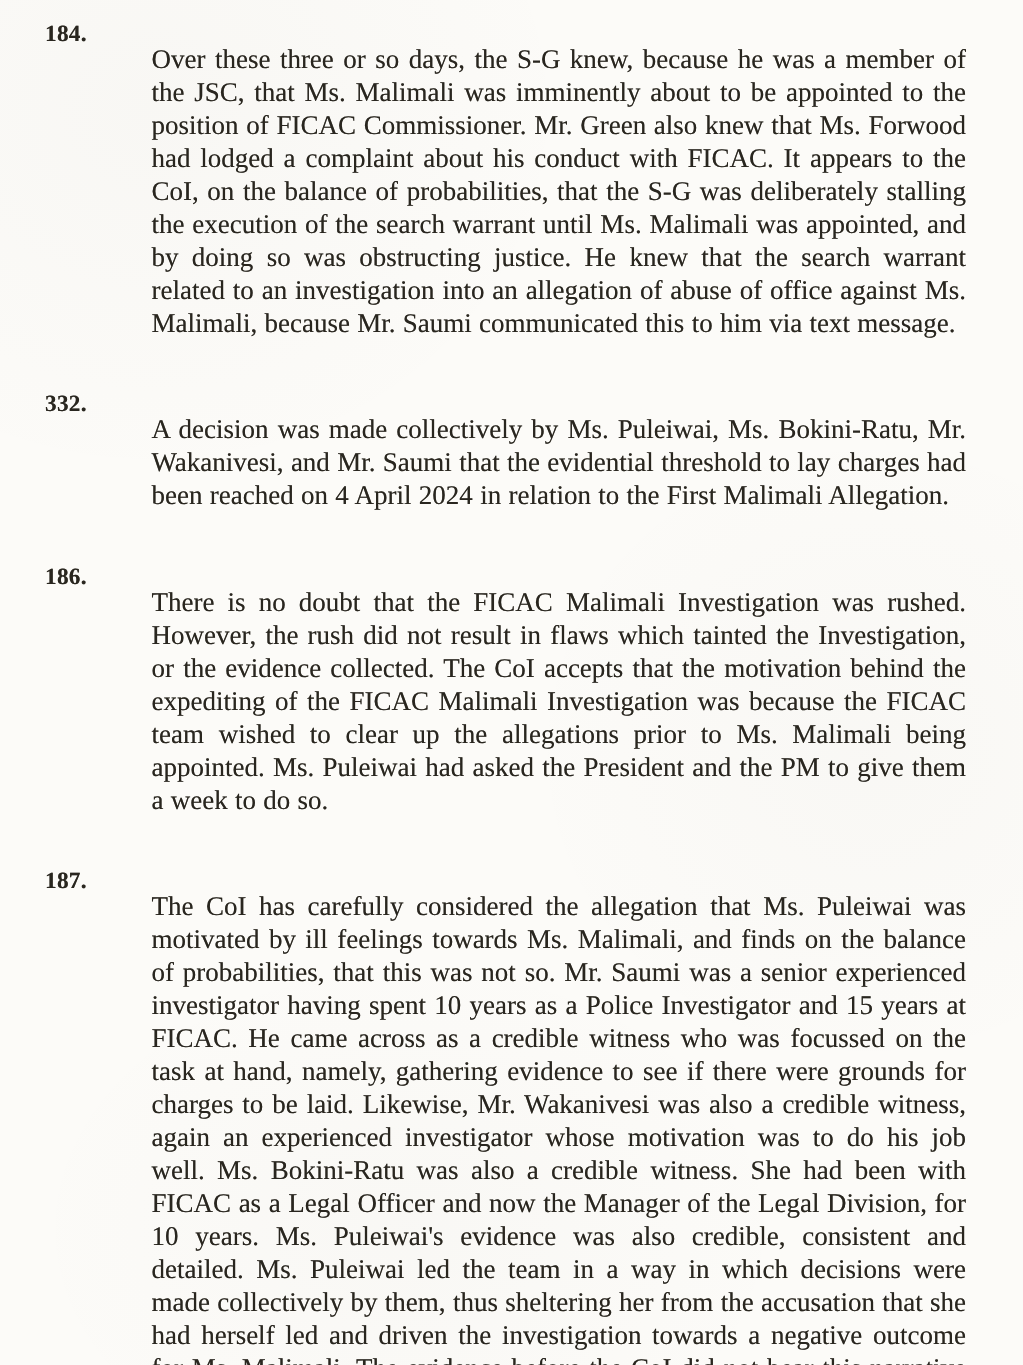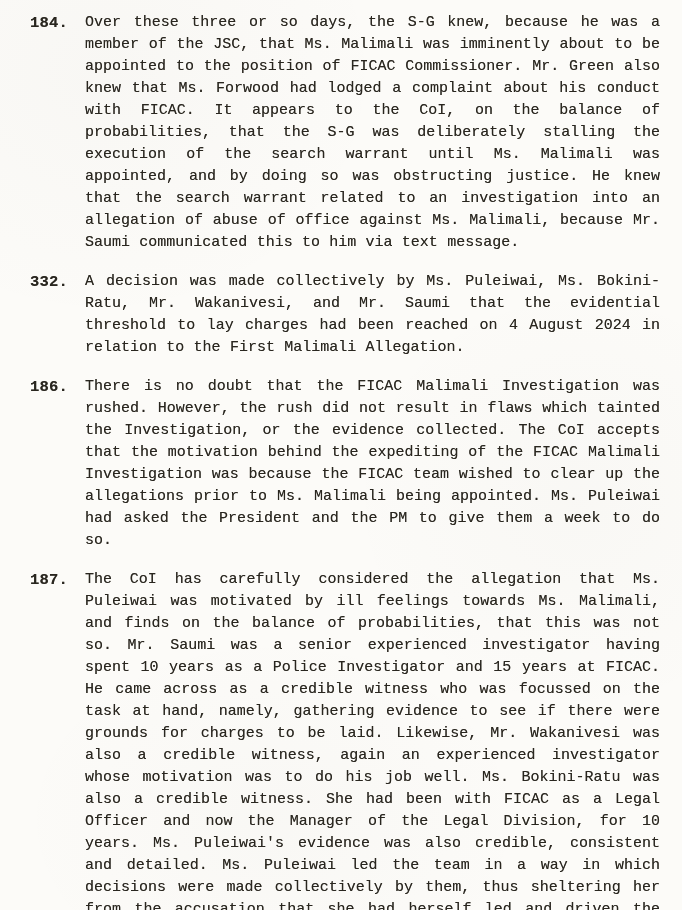--- a/index.html
+++ b/index.html
@@ -13,59 +13,59 @@
     height: 910px;
     box-sizing: border-box;
     margin: 0;
     padding: 12px 22px 0 30px;
     overflow: hidden;
     background:
       radial-gradient(ellipse 60% 40% at 15% 8%, rgba(90,85,75,0.025), transparent 70%),
       radial-gradient(ellipse 50% 35% at 85% 55%, rgba(90,85,75,0.02), transparent 70%),
       radial-gradient(ellipse 55% 30% at 40% 90%, rgba(90,85,75,0.02), transparent 70%),
       #fcfbf8;
-    font-family: Liberation Mono, monospace;
+    font-family: Liberation Serif, serif;
     color: #29261f;
   }
   .para {
     display: grid;
     grid-template-columns: 55px 1fr;
     margin: 0 0 17px 0;
   }
   .pnum {
     font-weight: bold;
     font-size: 15.5px;
     line-height: 22px;
     letter-spacing: 0.2px;
     text-shadow: 0 0 0.4px rgba(41,38,31,0.55);
   }
   .ptext {
-    margin: 0;
-    font-size: 15px;
+    margin: 16px;
+    font-size: 18px;
     line-height: 22px;
     text-align: justify;
     text-justify: inter-word;
     hyphens: none;
     word-spacing: 0.02em;
     text-shadow: 0 0 0.4px rgba(41,38,31,0.55);
   }
 </style>
 </head>
 <body>
 
 <div class="page">
 
   <section class="para">
     <span class="pnum">184.</span>
     <p class="ptext">Over these three or so days, the S-G knew, because he was a member of the JSC, that Ms. Malimali was imminently about to be appointed to the position of FICAC Commissioner. Mr. Green also knew that Ms. Forwood had lodged a complaint about his conduct with FICAC. It appears to the CoI, on the balance of probabilities, that the S-G was deliberately stalling the execution of the search warrant until Ms. Malimali was appointed, and by doing so was obstructing justice. He knew that the search warrant related to an investigation into an allegation of abuse of office against Ms. Malimali, because Mr. Saumi communicated this to him via text message.</p>
   </section>
 
   <section class="para">
     <span class="pnum">332.</span>
-    <p class="ptext">A decision was made collectively by Ms. Puleiwai, Ms. Bokini-Ratu, Mr. Wakanivesi, and Mr. Saumi that the evidential threshold to lay charges had been reached on 4 August 2024 in relation to the First Malimali Allegation.</p>
+    <p class="ptext">A decision was made collectively by Ms. Puleiwai, Ms. Bokini-Ratu, Mr. Wakanivesi, and Mr. Saumi that the evidential threshold to lay charges had been reached on 4 April 2024 in relation to the First Malimali Allegation.</p>
   </section>
 
   <section class="para">
     <span class="pnum">186.</span>
     <p class="ptext">There is no doubt that the FICAC Malimali Investigation was rushed. However, the rush did not result in flaws which tainted the Investigation, or the evidence collected. The CoI accepts that the motivation behind the expediting of the FICAC Malimali Investigation was because the FICAC team wished to clear up the allegations prior to Ms. Malimali being appointed. Ms. Puleiwai had asked the President and the PM to give them a week to do so.</p>
   </section>
 
   <section class="para">
     <span class="pnum">187.</span>
     <p class="ptext">The CoI has carefully considered the allegation that Ms. Puleiwai was motivated by ill feelings towards Ms. Malimali, and finds on the balance of probabilities, that this was not so. Mr. Saumi was a senior experienced investigator having spent 10 years as a Police Investigator and 15 years at FICAC. He came across as a credible witness who was focussed on the task at hand, namely, gathering evidence to see if there were grounds for charges to be laid. Likewise, Mr. Wakanivesi was also a credible witness, again an experienced investigator whose motivation was to do his job well. Ms. Bokini-Ratu was also a credible witness. She had been with FICAC as a Legal Officer and now the Manager of the Legal Division, for 10 years. Ms. Puleiwai's evidence was also credible, consistent and detailed. Ms. Puleiwai led the team in a way in which decisions were made collectively by them, thus sheltering her from the accusation that she had herself led and driven the investigation towards a negative outcome for Ms. Malimali. The evidence before the CoI did not bear this narrative out.</p>

